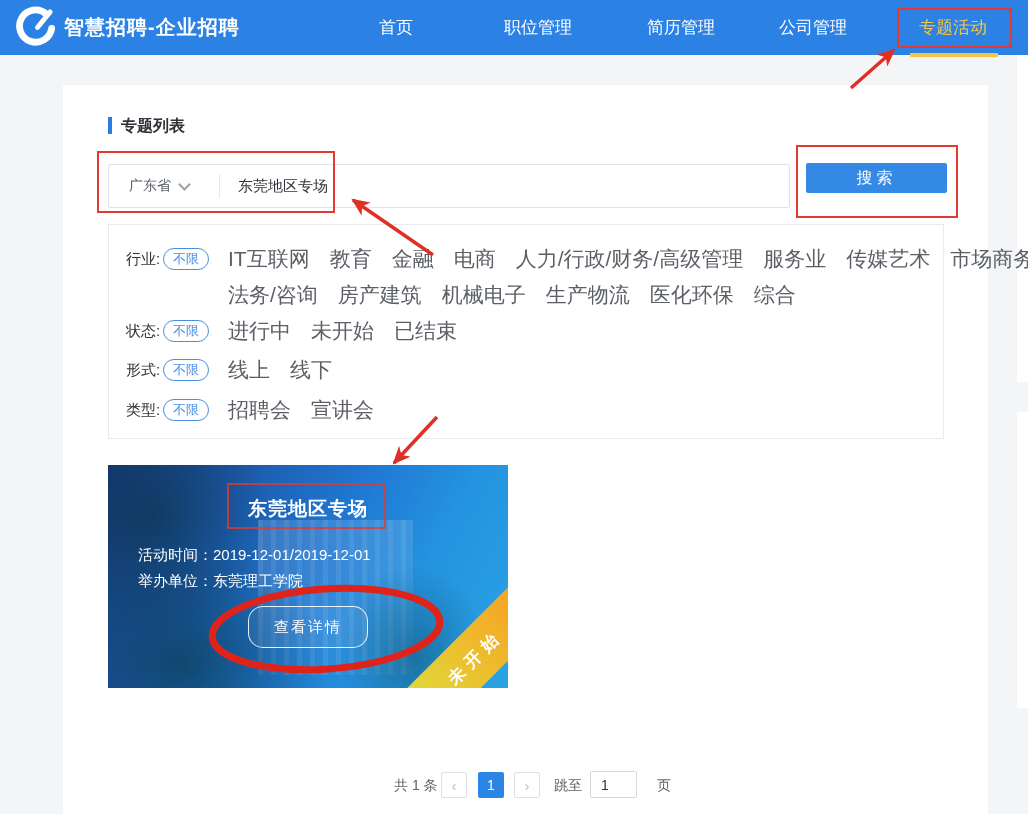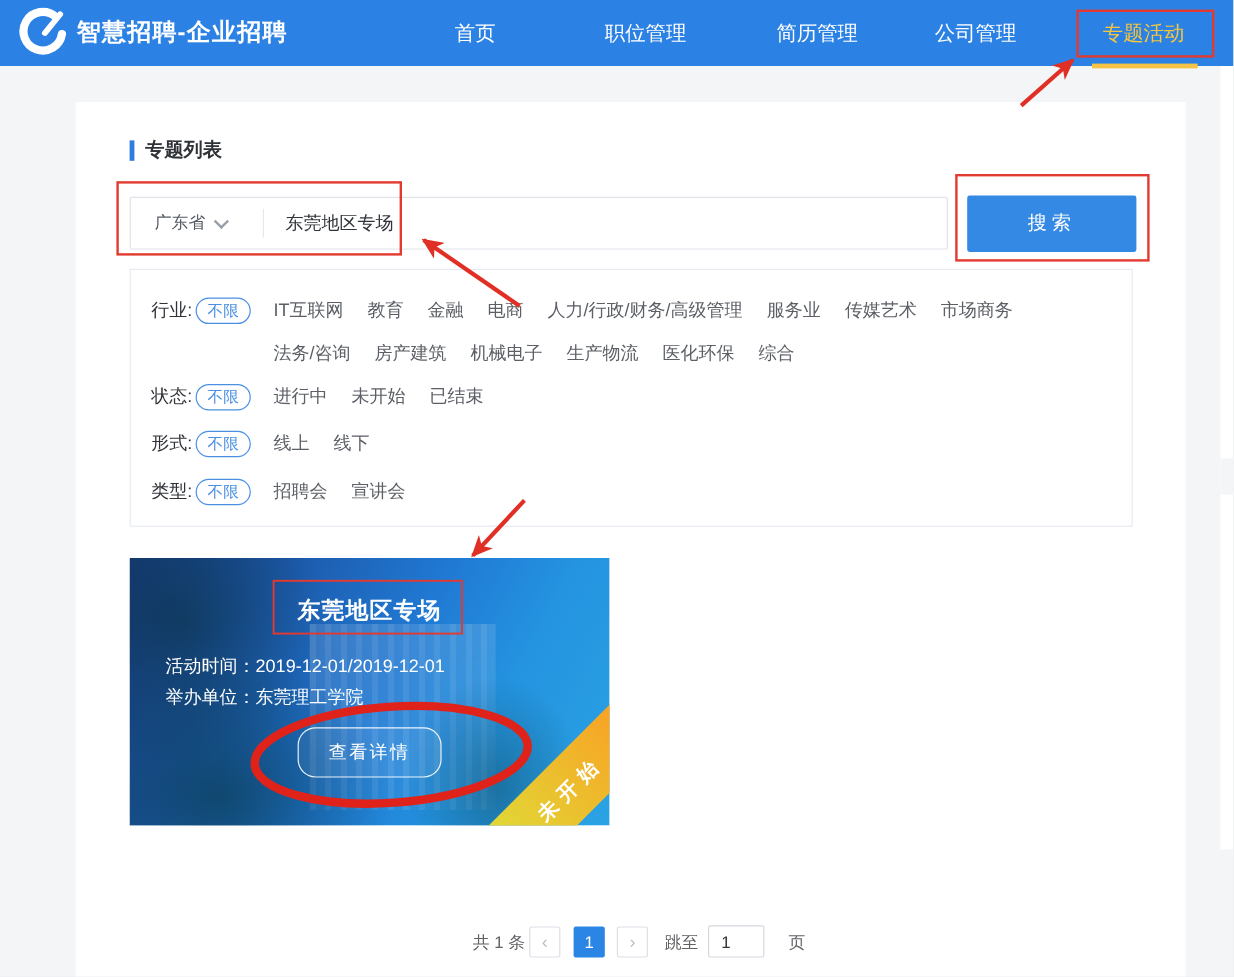--- a/index.html
+++ b/index.html
@@ -24,27 +24,27 @@
   
   .sec-bar { position:absolute; left:108px; top:117px; width:4px; height:17px; background:#2e7ce0; }
   .sec-title { position:absolute; left:121px; top:117px; font-size:16px; line-height:17px; font-weight:bold; color:#2f3338; }
   
   .search-bar { position:absolute; left:108px; top:164px; width:682px; height:44px; background:#fff; border:1px solid #e0e3e9; border-radius:2px; display:flex; align-items:center; }
   .region-select { display:flex; align-items:center; gap:9px; padding-left:20px; width:110px; cursor:pointer; }
   .region-label { font-size:14px; color:#555b63; }
   .chevron-down { width:9px; height:9px; border-right:2px solid #9aa0a8; border-bottom:2px solid #9aa0a8; transform:rotate(45deg); margin-top:-4px; }
   .search-divider { width:1px; height:24px; background:#e5e8ec; margin-right:18px; }
   .keyword-input { flex:1; height:40px; border:none; outline:none; font-size:15px; color:#303339; font-family:inherit; background:transparent; }
-  .search-btn { position:absolute; left:806px; top:163px; width:141px; height:47px; background:#3389e4; color:#fff; font-size:16px; letter-spacing:4px; border:none; border-radius:2px; display:flex; align-items:center; justify-content:center; cursor:pointer; font-family:inherit; }
+  .search-btn { position:absolute; left:806px; top:163px; width:141px; height:30px; background:#3389e4; color:#fff; font-size:16px; letter-spacing:4px; border:none; border-radius:2px; display:flex; align-items:center; justify-content:center; cursor:pointer; font-family:inherit; }
   
   .filter-panel { position:absolute; left:108px; top:224px; width:836px; height:215px; background:#fff; border:1px solid #e7eaf0; }
   .f-label { position:absolute; left:126px; font-size:15px; color:#2f3338; line-height:22px; }
   .pill { position:absolute; left:163px; width:46px; height:22px; border:1px solid #4a8fe2; border-radius:11px; color:#4a8fe2; font-size:13px; display:flex; align-items:center; justify-content:center; cursor:pointer; background:#fff;text-align:center; }
   .opt-row { position:absolute; left:228px; display:flex; gap:20px; }
-  .opt { font-size:15px; color:#5c6066; line-height:22px; cursor:pointer; white-space:nowrap; }
+  .opt { font-size:21px; color:#5c6066; line-height:22px; cursor:pointer; white-space:nowrap; }
   
   .card { position:absolute; left:108px; top:465px; width:400px; height:223px; overflow:hidden; cursor:pointer; }
   .card-bg { position:absolute; inset:0; background:linear-gradient(118deg,#173c7e 0%,#1d5cae 28%,#2079d3 52%,#2493e0 72%,#2aa3e4 100%); }
   .tree-left { position:absolute; left:-45px; top:-35px; width:210px; height:210px; background:radial-gradient(ellipse at 42% 42%, rgba(8,45,55,0.55), rgba(8,45,55,0) 70%); }
   .tree-bottom-left { position:absolute; left:-65px; bottom:-70px; width:280px; height:210px; background:radial-gradient(ellipse at 50% 55%, rgba(6,52,62,0.6), rgba(6,52,62,0) 72%); }
   .tree-right { position:absolute; right:20px; bottom:-45px; width:150px; height:170px; background:radial-gradient(ellipse at 50% 55%, rgba(10,55,65,0.4), rgba(10,55,65,0) 70%); }
   .building { position:absolute; left:150px; top:55px; width:155px; height:155px; opacity:.8;
     background:linear-gradient(rgba(200,218,235,0.22), rgba(200,218,235,0.05)),
     repeating-linear-gradient(90deg, rgba(255,255,255,0.10) 0 5px, rgba(255,255,255,0) 5px 13px); }
   .card-title { position:absolute; left:0; top:496px; width:400px; text-align:center; font-size:19px; font-weight:bold; color:#fff; letter-spacing:1px; }

